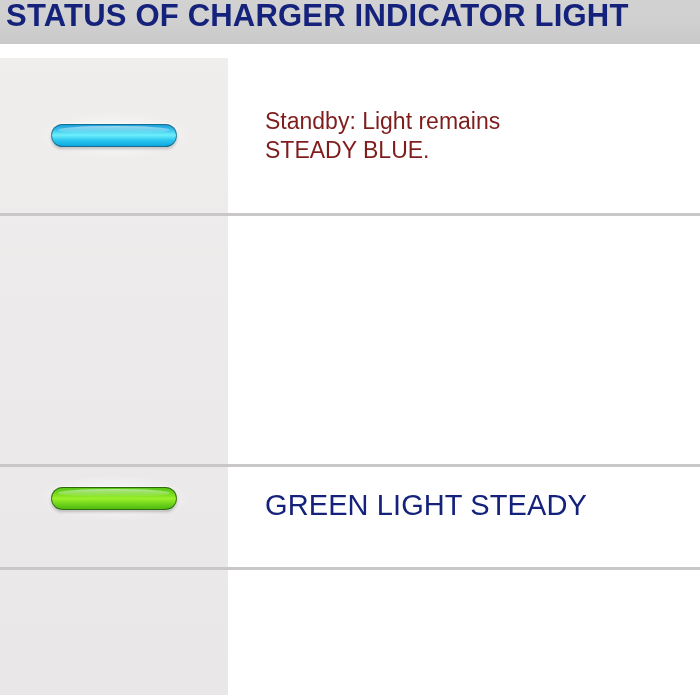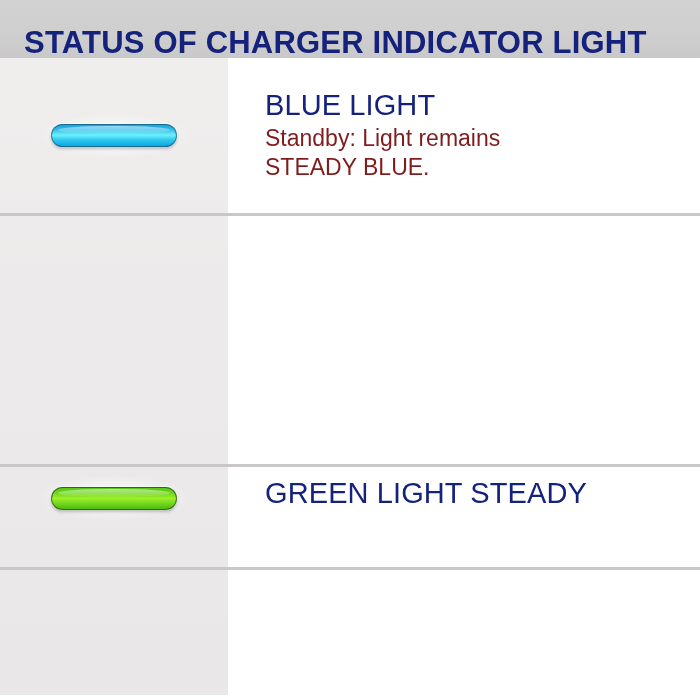--- a/index.html
+++ b/index.html
@@ -22,26 +22,26 @@
     height: 700px;
     background: #ffffff;
   }
 
   
   .header {
     position: absolute;
     left: 0;
     top: 0;
     width: 700px;
-    height: 58px;
+    height: 44px;
     background: linear-gradient(180deg, #d2d2d2 0%, #cfcfcf 55%, #c9c9c9 100%);
     display: flex;
-    align-items: flex-end;
+    align-items: flex-start;
     box-sizing: border-box;
-    padding-left: 24px;
+    padding-left: 6px;
   }
   .header-title {
     color: #15227c;
     font-size: 31px;
     font-weight: bold;
     letter-spacing: 0.2px;
     line-height: 1;
     white-space: nowrap;
   }
 
@@ -224,35 +224,34 @@
     <div class="rows">
 
       <div class="row" style="top:0px; height:155px;">
         <div class="light-cell" style="top:0px; height:155px;">
           <div class="led-wrap">
             <div class="led-halo"></div>
             <div class="led blue"></div>
           </div>
         </div>
         <div class="text-cell" style="top:0px; height:155px;">
-          <div class="item-title">BLUE LIGHT</div>
           <div class="item-desc">Standby: Light remains
 STEADY BLUE.</div>
         </div>
       </div>
       <div class="row-divider" style="top:155px;"></div>
 
       <div class="row" style="top:158px; height:248px;">
         <div class="light-cell" style="top:158px; height:248px;">
           <div class="led-wrap">
             <div class="led-halo"></div>
             <div class="led green"></div>
           </div>
         </div>
-        <div class="text-cell" style="top:154px; height:248px;">
+        <div class="text-cell" style="top:166px; height:248px;">
           <div class="item-title">GREEN LIGHT STEADY</div>
         </div>
       </div>
       <div class="row-divider" style="top:406px;"></div>
 
       <div class="row" style="top:409px; height:100px;">
         
         
       </div>
       <div class="row-divider" style="top:509px;"></div>

